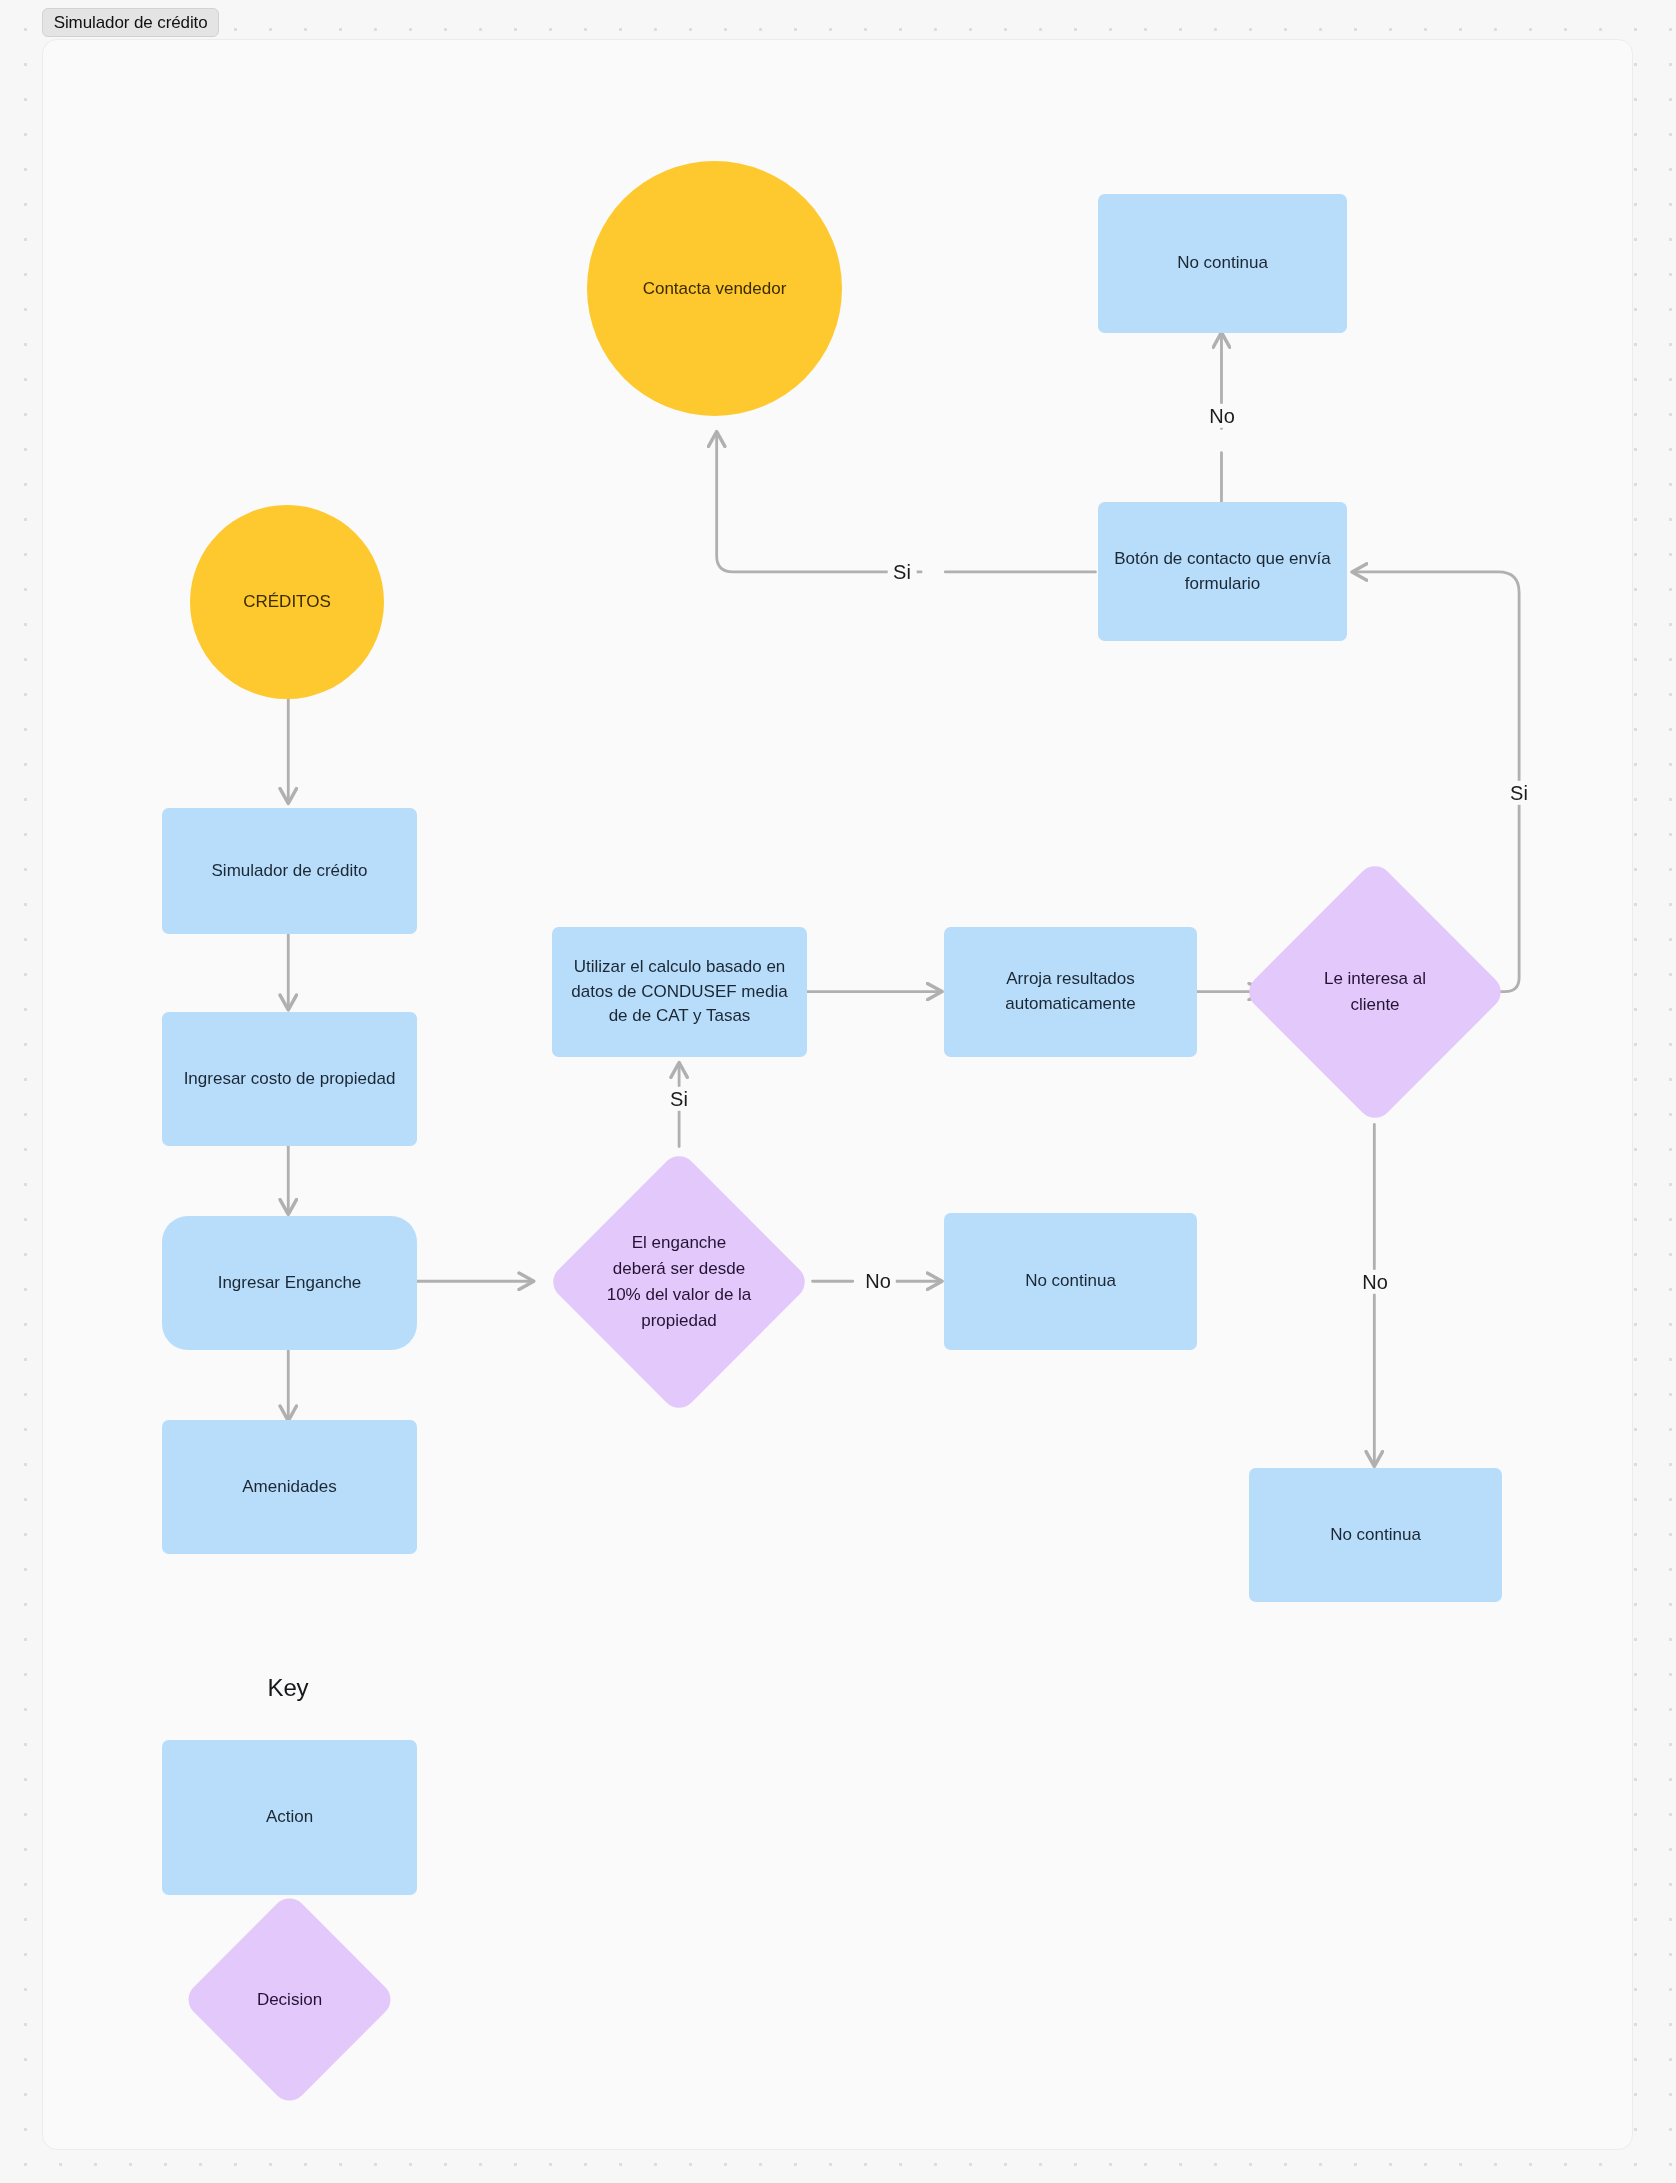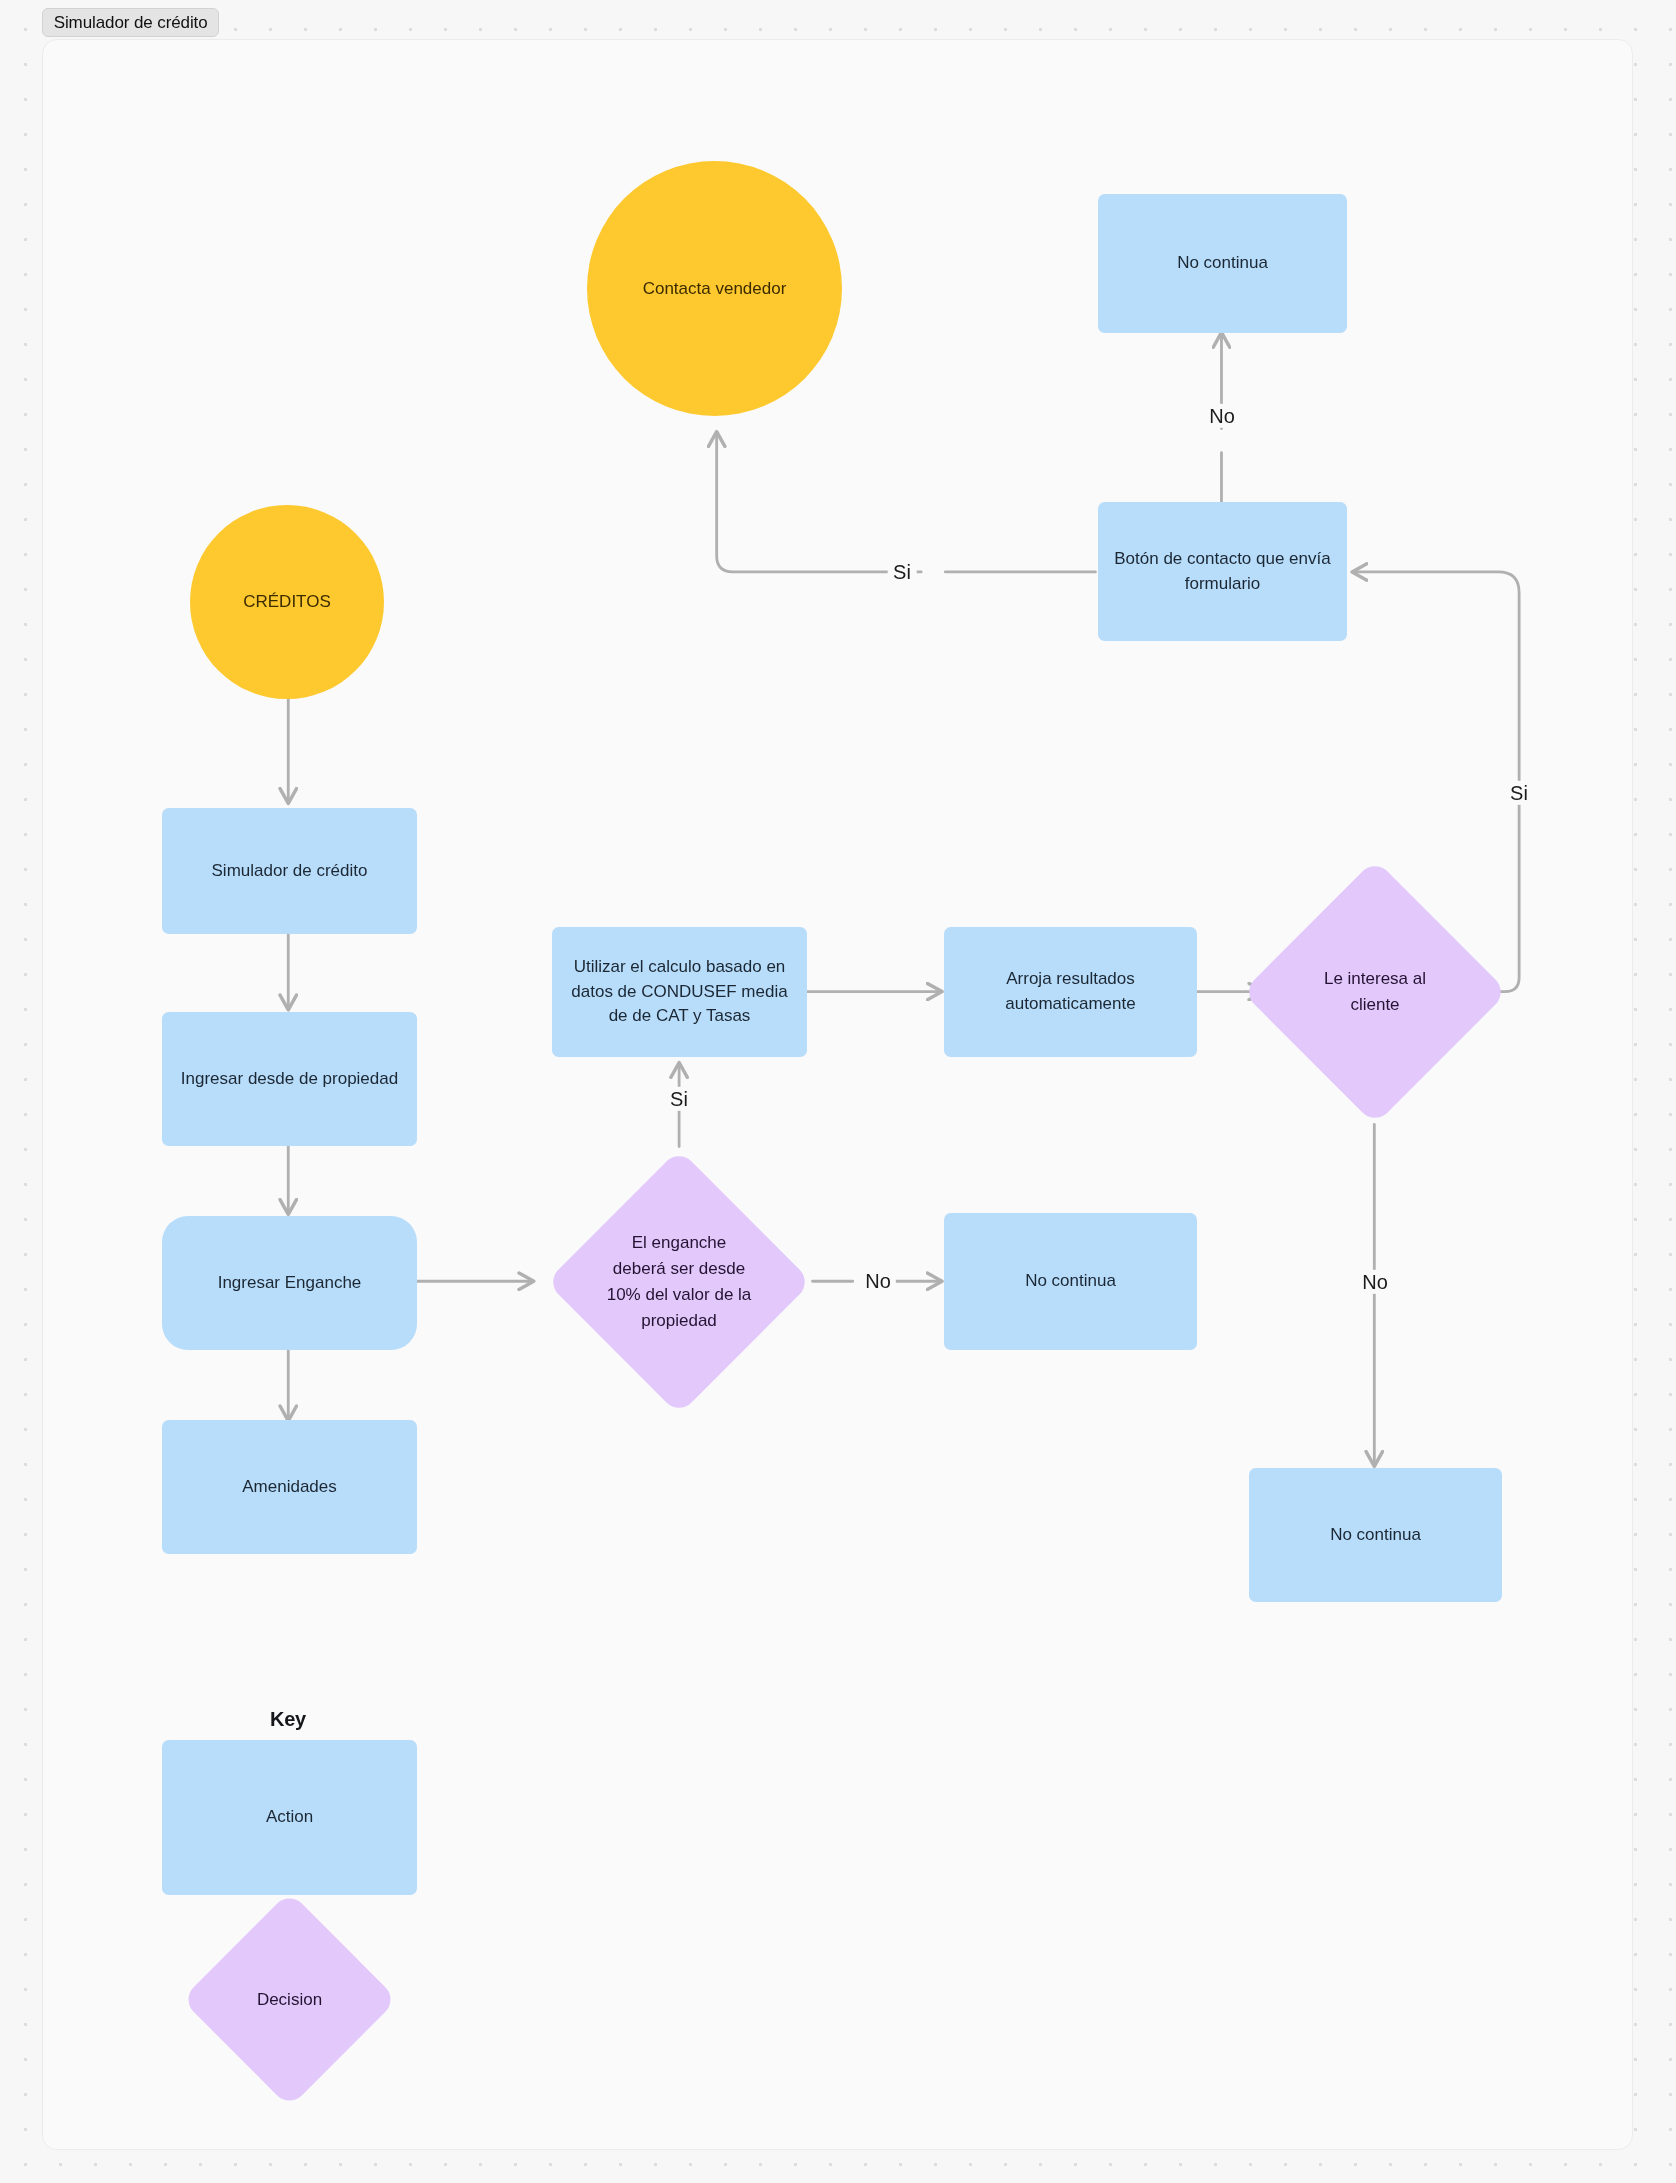--- a/index.html
+++ b/index.html
@@ -99,26 +99,25 @@
     font-size: 20px;
     color: #1b1b1b;
     background: #fafafa;
     padding: 0.7px 5.4px;
     white-space: nowrap;
     transform: translate(-50%, -50%);
   }
   
   #key-heading {
     position: absolute;
-    font-size: 20px;
-    font-weight: bold;
+    font-size: 24px;
+    font-weight: normal;
     color: #15171a;
     letter-spacing: -0.2px;
     transform: translateX(-50%);
-    margin-top: 34px;
   }
 </style>
 </head>
 <body>
 
 <div id="grid-bg"></div>
 <div id="canvas-frame"></div>
 <div id="frame-tab">Simulador de crédito</div>
 
 <div id="shapes">
@@ -173,21 +172,21 @@
 
   <div class="node node-terminal" style="left:190px; top:505px; width:194px; height:194px;">
     <span>CRÉDITOS</span>
   </div>
 
   <div class="node node-action" style="left:162px; top:808px; width:255px; height:126px;">
     <span>Simulador de crédito</span>
   </div>
 
   <div class="node node-action" style="left:162px; top:1012px; width:255px; height:134px;">
-    <span>Ingresar desde de propiedad</span>
+    <span>Ingresar costo de propiedad</span>
   </div>
 
   <div class="node node-action" style="left:162px; top:1216px; width:255px; height:134px;border-radius:26px;">
     <span>Ingresar Enganche</span>
   </div>
 
   <div class="node node-action" style="left:162px; top:1420px; width:255px; height:134px;">
     <span>Amenidades</span>
   </div>
 

